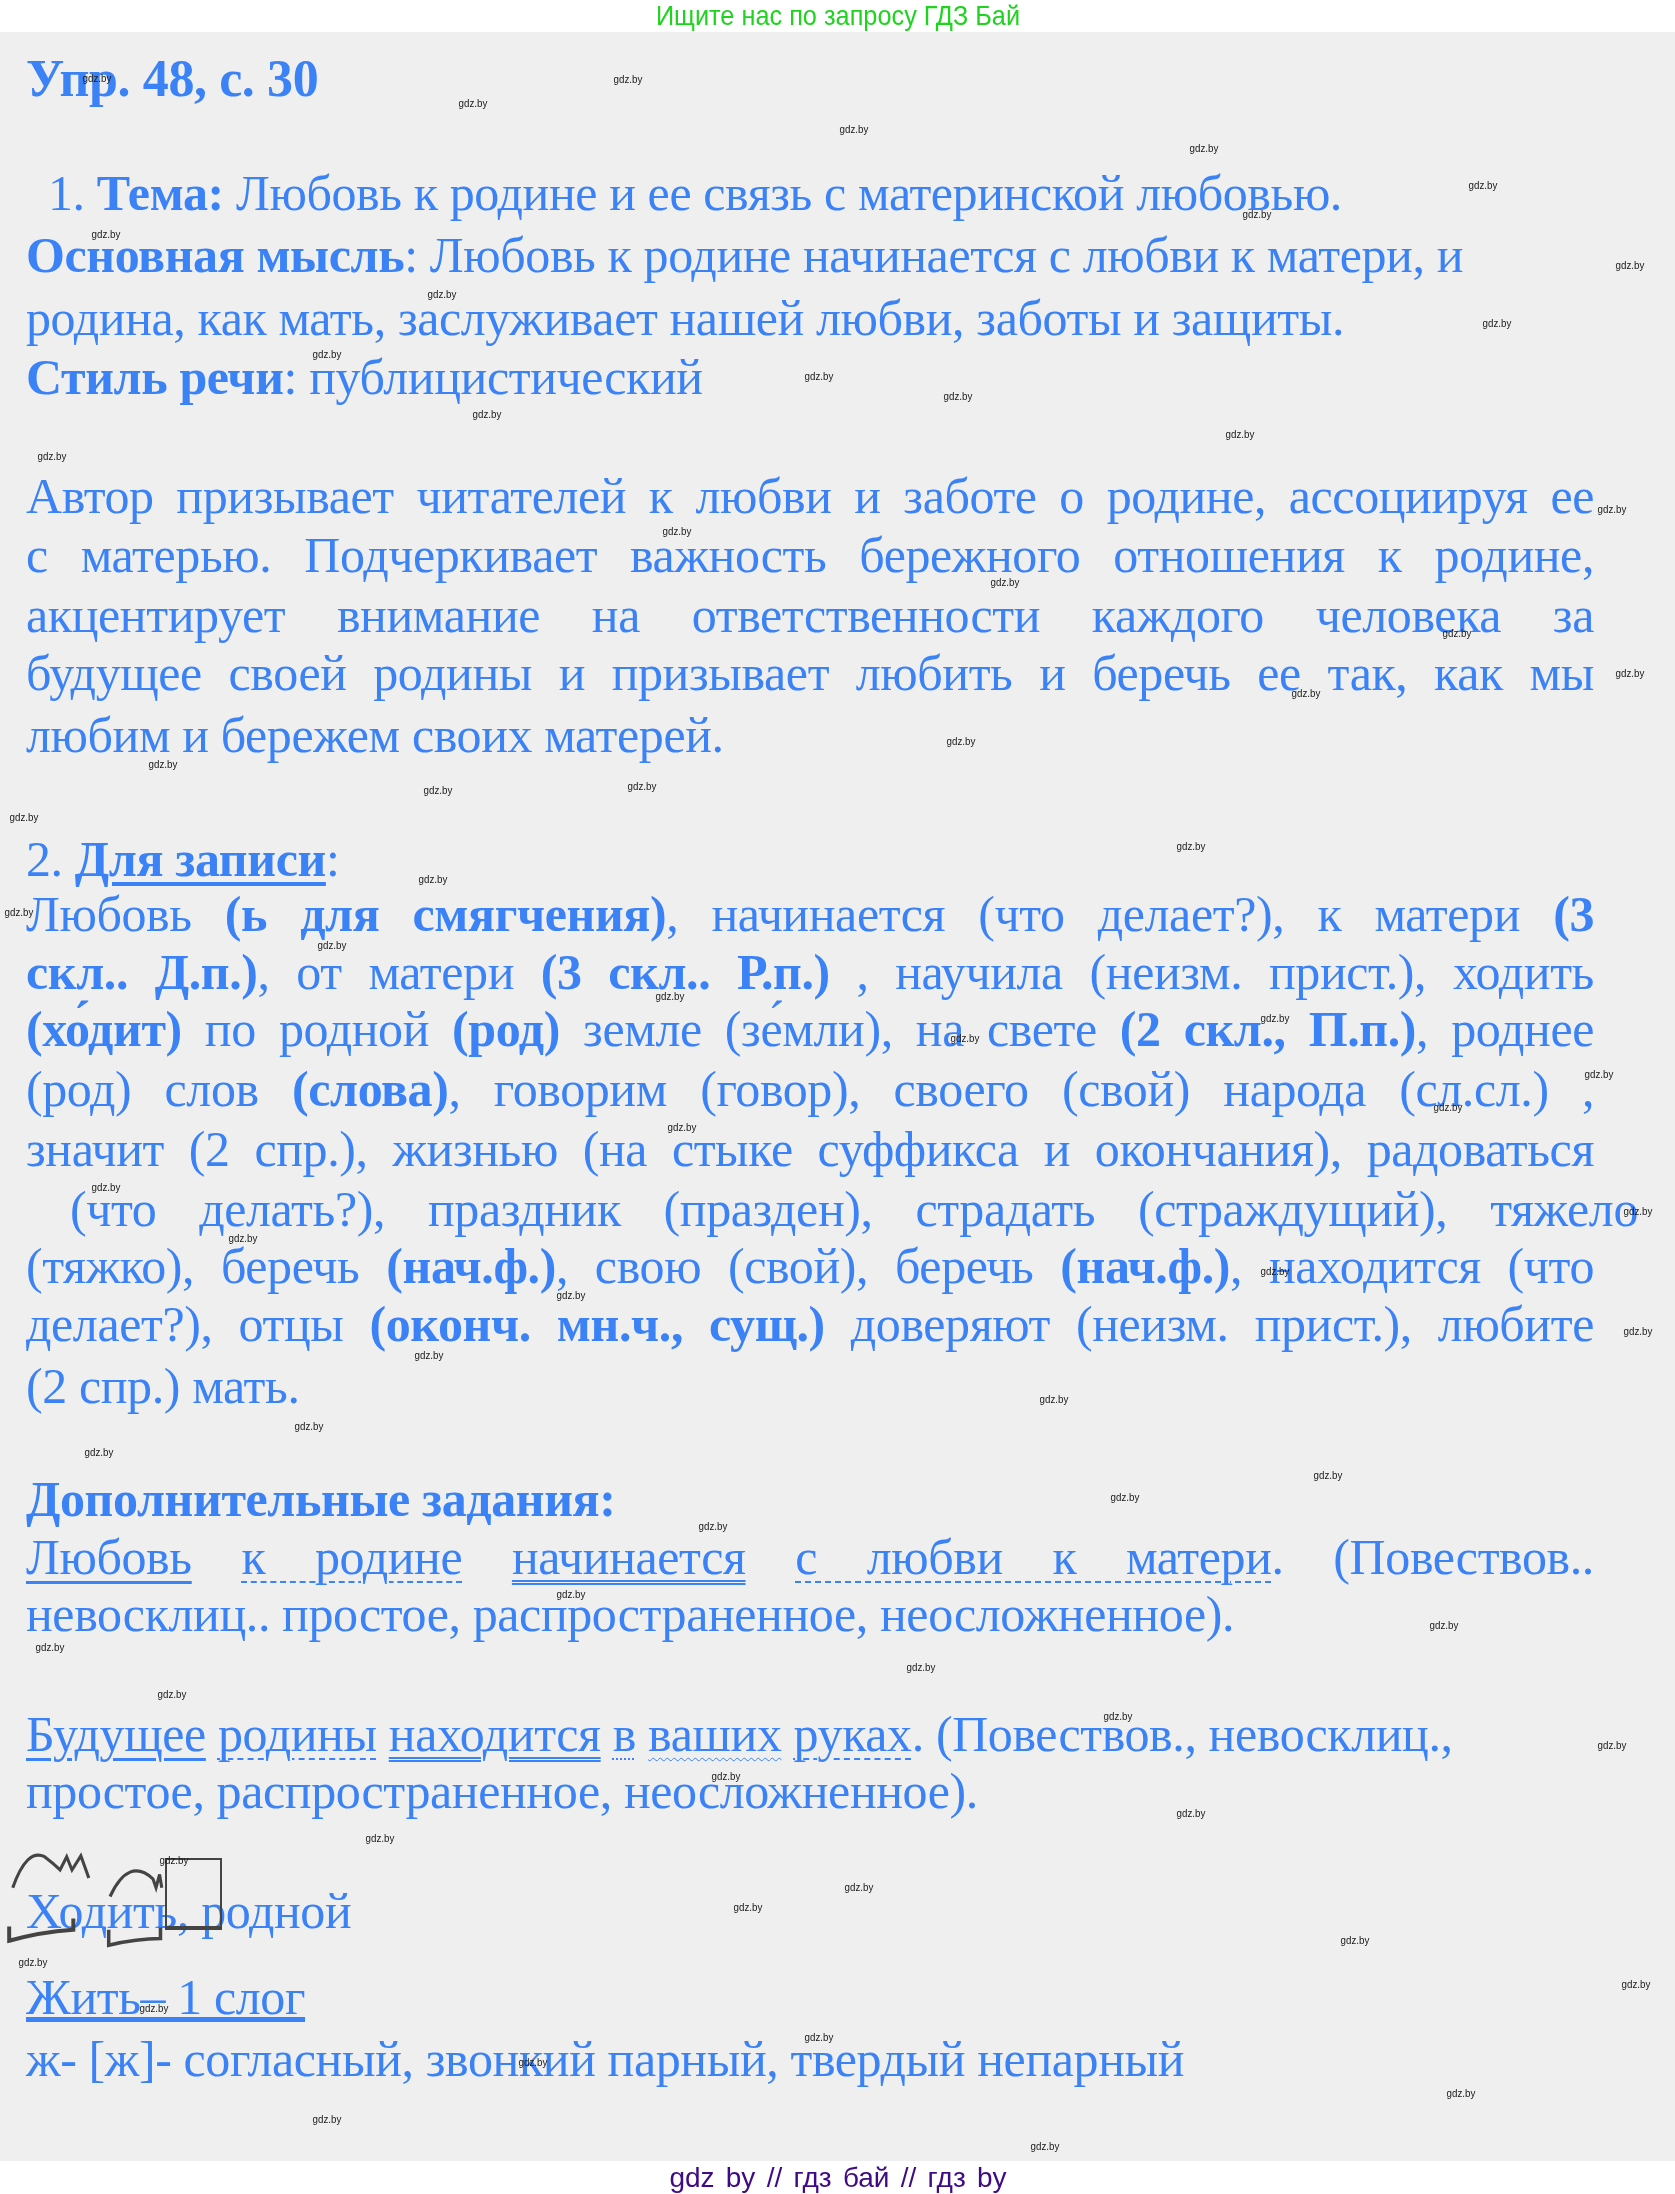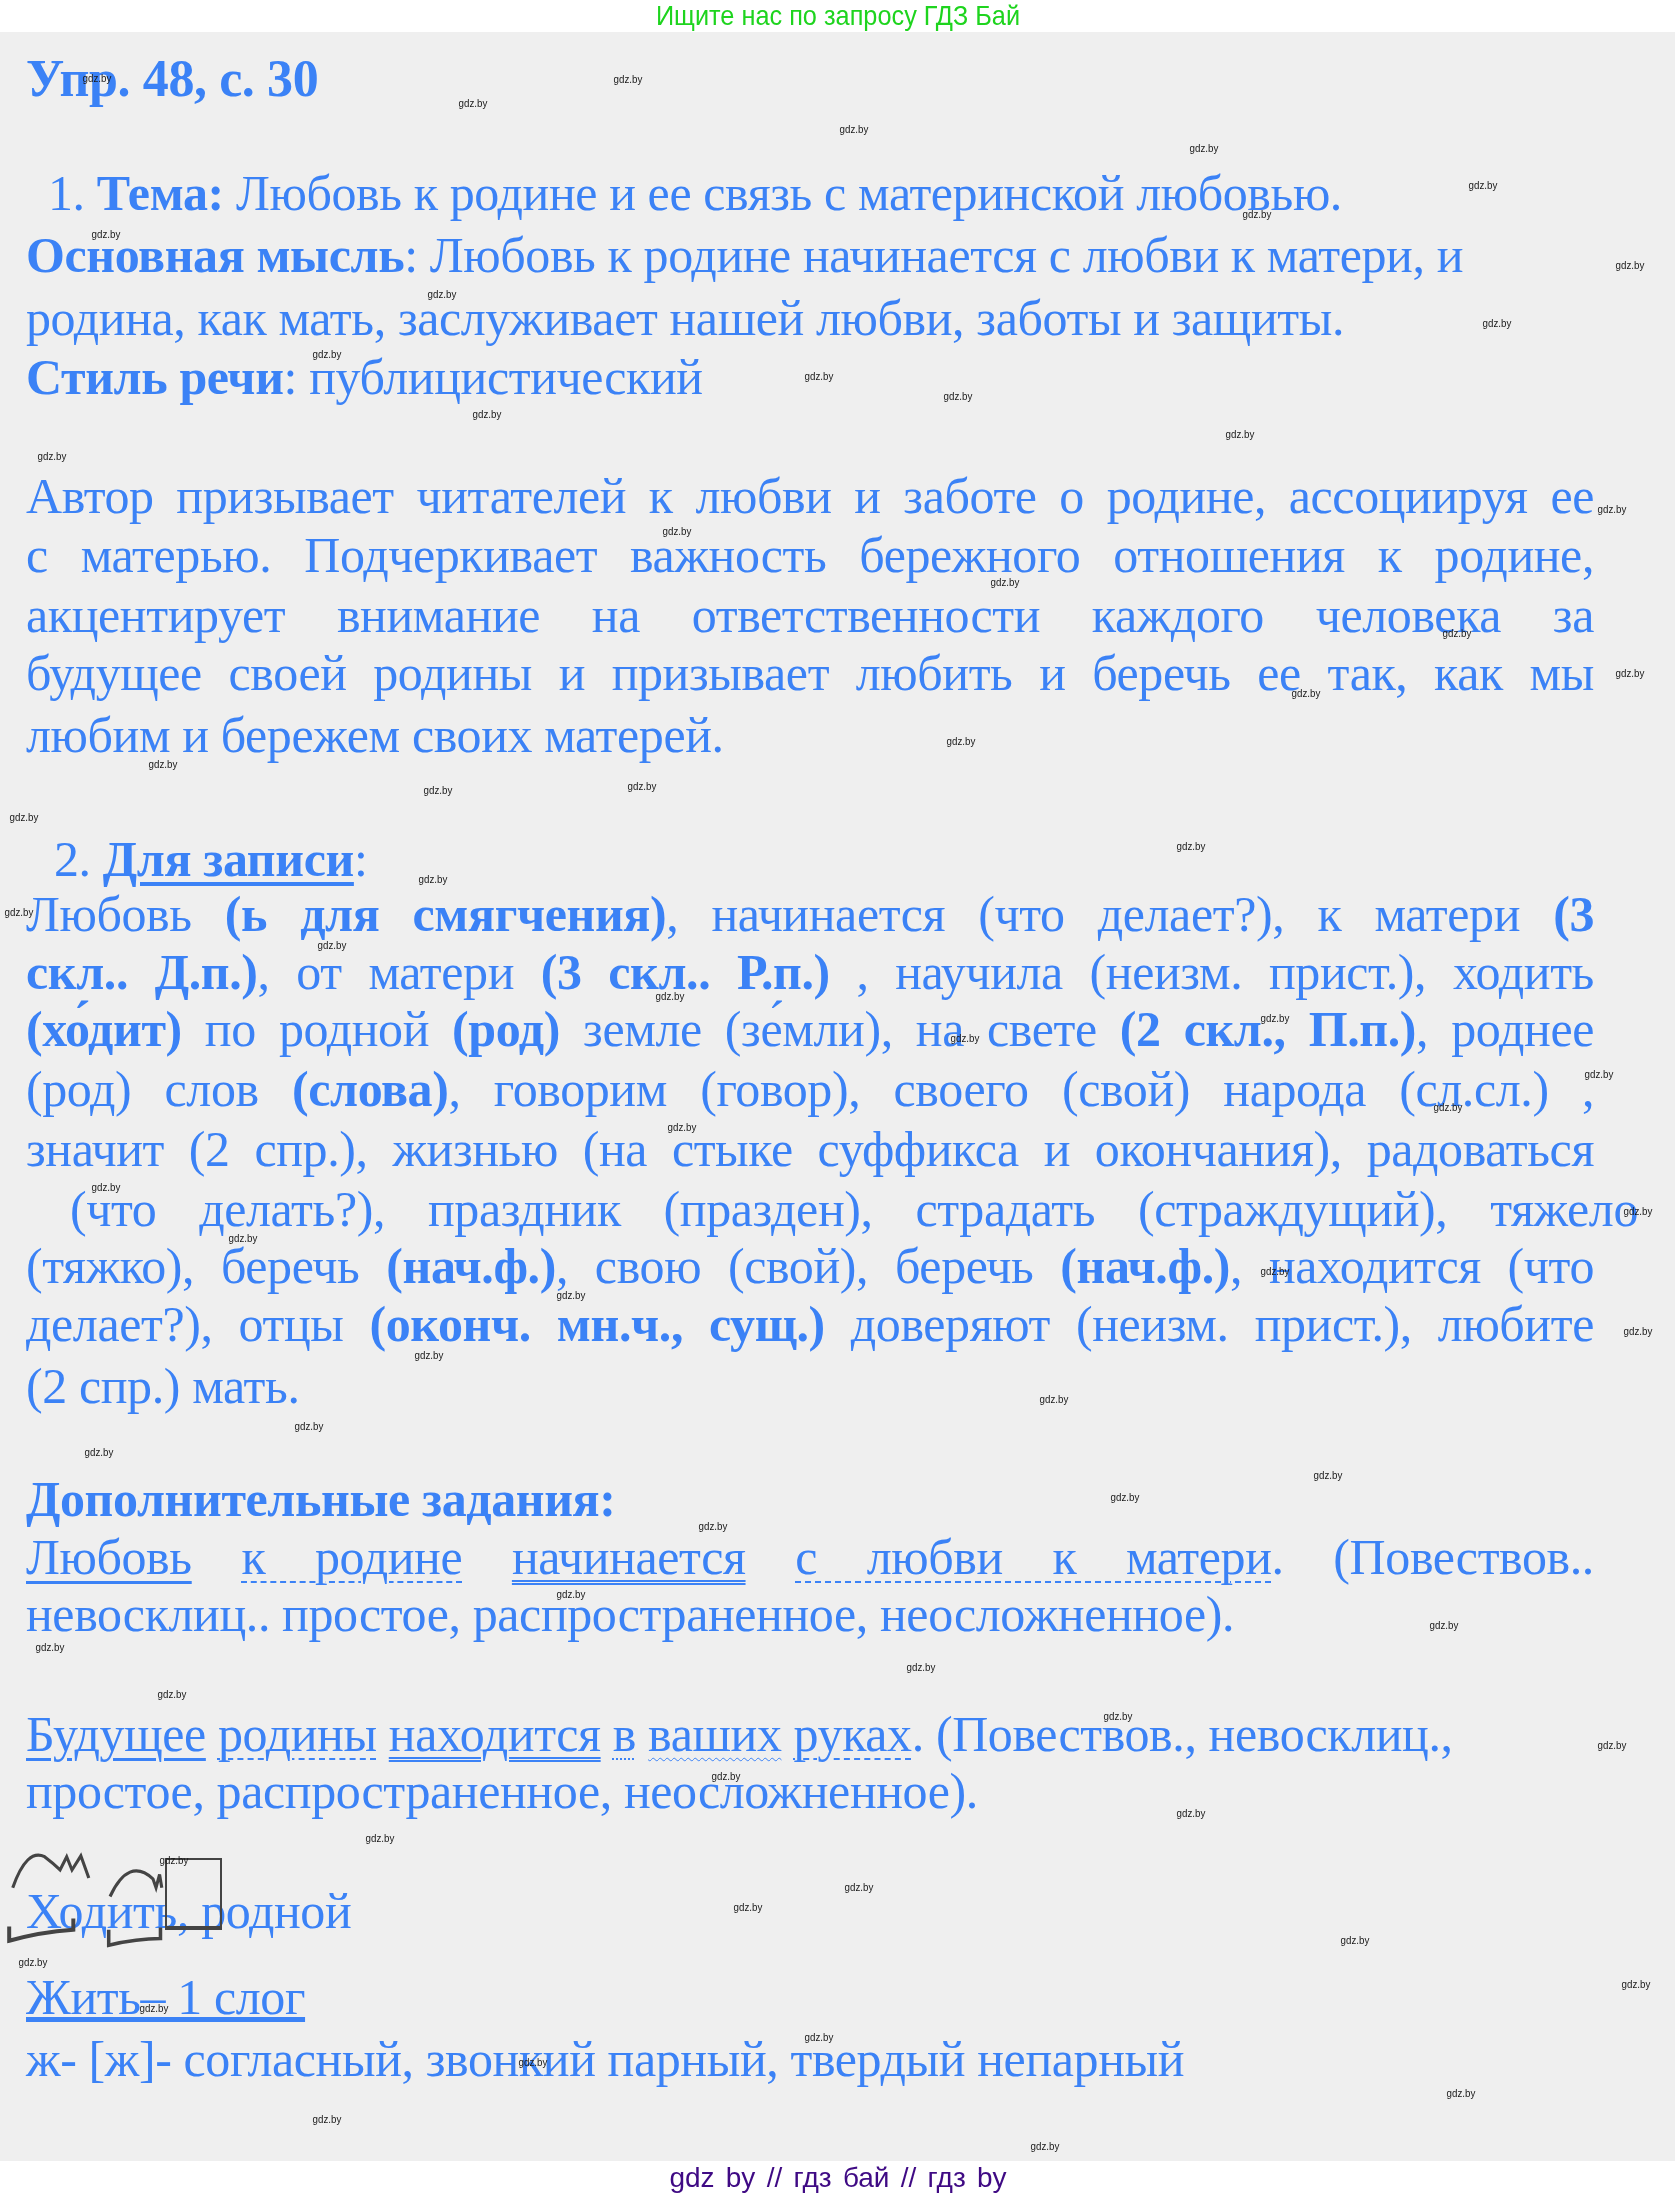--- a/index.html
+++ b/index.html
@@ -79,21 +79,21 @@
 <div class="line" style="top:351px;">
   <span class="b">Стиль речи</span><span>: публицистический</span>
 </div>
 
 <div class="line justify" style="top:470px;">Автор призывает читателей к любви и заботе о родине, ассоциируя ее</div>
 <div class="line justify" style="top:529px;">с матерью. Подчеркивает важность бережного отношения к родине,</div>
 <div class="line justify" style="top:589px;">акцентирует внимание на ответственности каждого человека за</div>
 <div class="line justify" style="top:647px;">будущее своей родины и призывает любить и беречь ее так, как мы</div>
 <div class="line" style="top:709px;">любим и бережем своих матерей.</div>
 
-<div class="line" style="top:833px;margin-left:28px;">
+<div class="line" style="top:833px;">
   <span>2.</span>
   <span class="b u">Для записи</span><span>:</span>
 </div>
 
 <div class="line justify" style="top:888px;">
   <span>Любовь </span><span class="b">(ь для смягчения)</span><span>, начинается (что делает?), к матери </span><span class="b">(3</span>
 </div>
 <div class="line justify" style="top:946px;">
   <span class="b">скл.. Д.п.)</span><span>, от матери </span><span class="b">(3 скл.. Р.п.)</span><span> , научила (неизм. прист.), ходить</span>
 </div>

